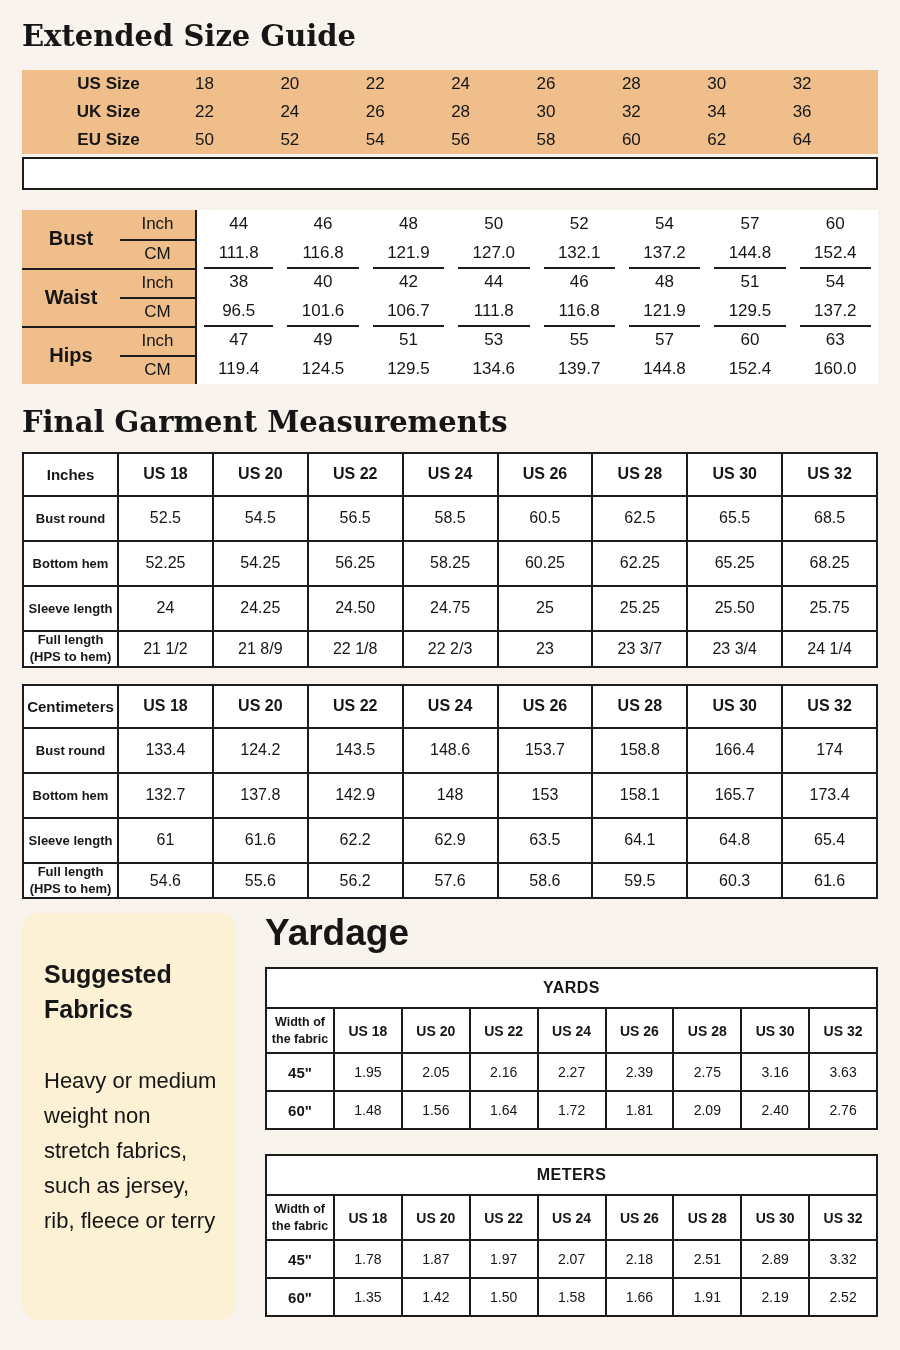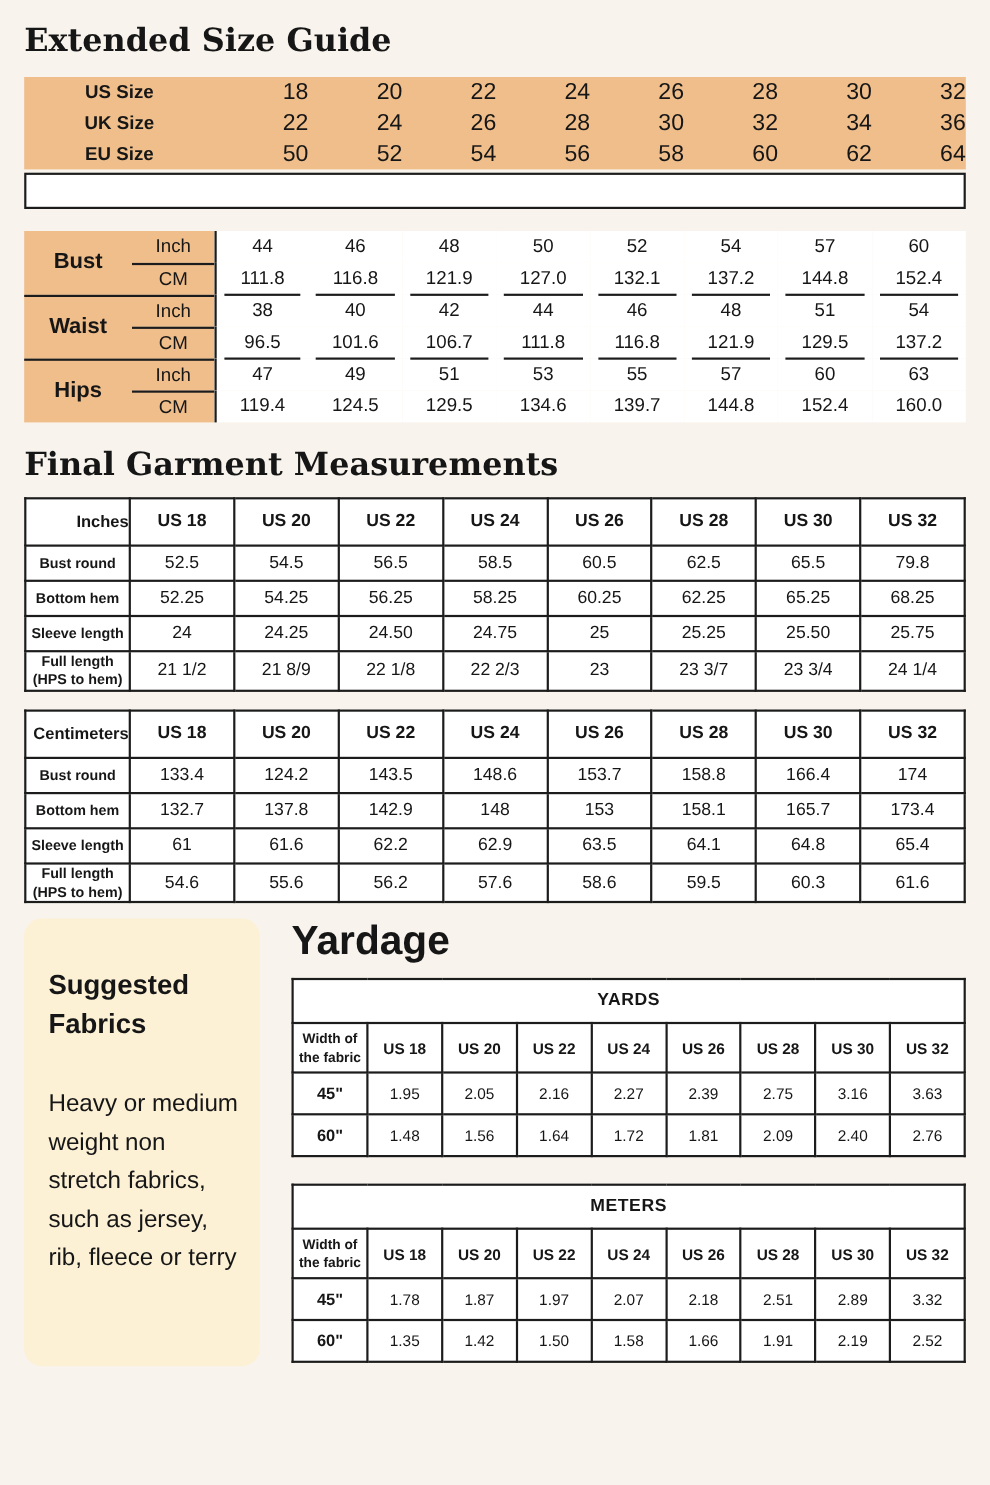--- a/index.html
+++ b/index.html
@@ -21,21 +21,21 @@
   
   .size-grid {
     margin-top:16px;
     display:grid;
     grid-template-columns:173px repeat(8,1fr);
     grid-auto-rows:28px;
     background:#EFBE8B;
     align-items:center;
   }
   .size-grid .lbl { font-weight:bold; font-size:17px; text-align:center; }
-  .size-grid .val { font-size:21px; text-align:right; }
+  .size-grid .val { font-size:17px; text-align:left; }
 
   .empty-row {
     margin-top:3px; height:33px;
     background:#ffffff; border:2px solid #1c1c1c;
   }
 
   
   .body-grid {
     margin-top:20px;
     display:grid;
@@ -69,24 +69,24 @@
   table.garment {
     border-collapse:collapse; table-layout:fixed;
     width:856px; background:#ffffff;
   }
   table.garment.inches { margin-top:12px; }
   table.garment.cm { margin-top:16px; }
   table.garment col.c0 { width:95px; }
   table.garment th, table.garment td {
     border:2px solid #1c1c1c; text-align:center; vertical-align:middle;
   }
-  table.garment tr { height:32px; }
+  table.garment tr { height:45px; }
   table.garment tr.head { height:43px; }
   table.garment tr.tall { height:34px; }
-  .garment .unit-h { font-size:15px; font-weight:bold; white-space:nowrap;text-align:right; }
+  .garment .unit-h { font-size:15px; font-weight:bold; white-space:nowrap; }
   .garment .size-h { font-size:16px; font-weight:bold; white-space:nowrap; }
   .garment .row-label { font-size:13px; font-weight:bold; white-space:nowrap; }
   .garment .row-label.wrap { white-space:normal; line-height:1.3; padding:0 2px; }
   .garment td.val { font-size:16px; white-space:nowrap; }
 
   
   .yardage-wrap { display:flex; margin-top:14px; }
   .fabrics-box {
     width:214px; min-height:407px; flex:none;
     background:#FCF0D5; padding:44px 14px 0 22px;border-radius:16px;
@@ -241,21 +241,21 @@
         </tr>
         <tr>
           <th class="row-label">Bust round</th>
           <td class="val">52.5</td>
           <td class="val">54.5</td>
           <td class="val">56.5</td>
           <td class="val">58.5</td>
           <td class="val">60.5</td>
           <td class="val">62.5</td>
           <td class="val">65.5</td>
-          <td class="val">79.8</td>
+          <td class="val">68.5</td>
         </tr>
         <tr>
           <th class="row-label">Bottom hem</th>
           <td class="val">52.25</td>
           <td class="val">54.25</td>
           <td class="val">56.25</td>
           <td class="val">58.25</td>
           <td class="val">60.25</td>
           <td class="val">62.25</td>
           <td class="val">65.25</td>

